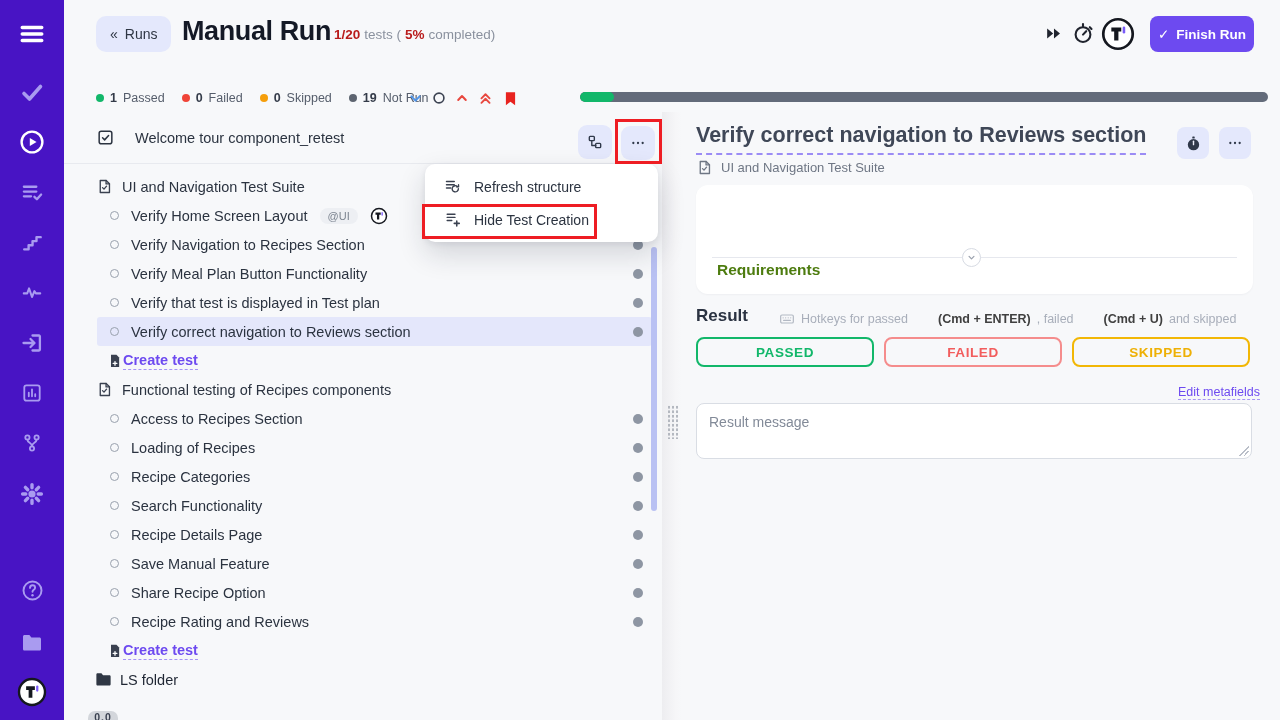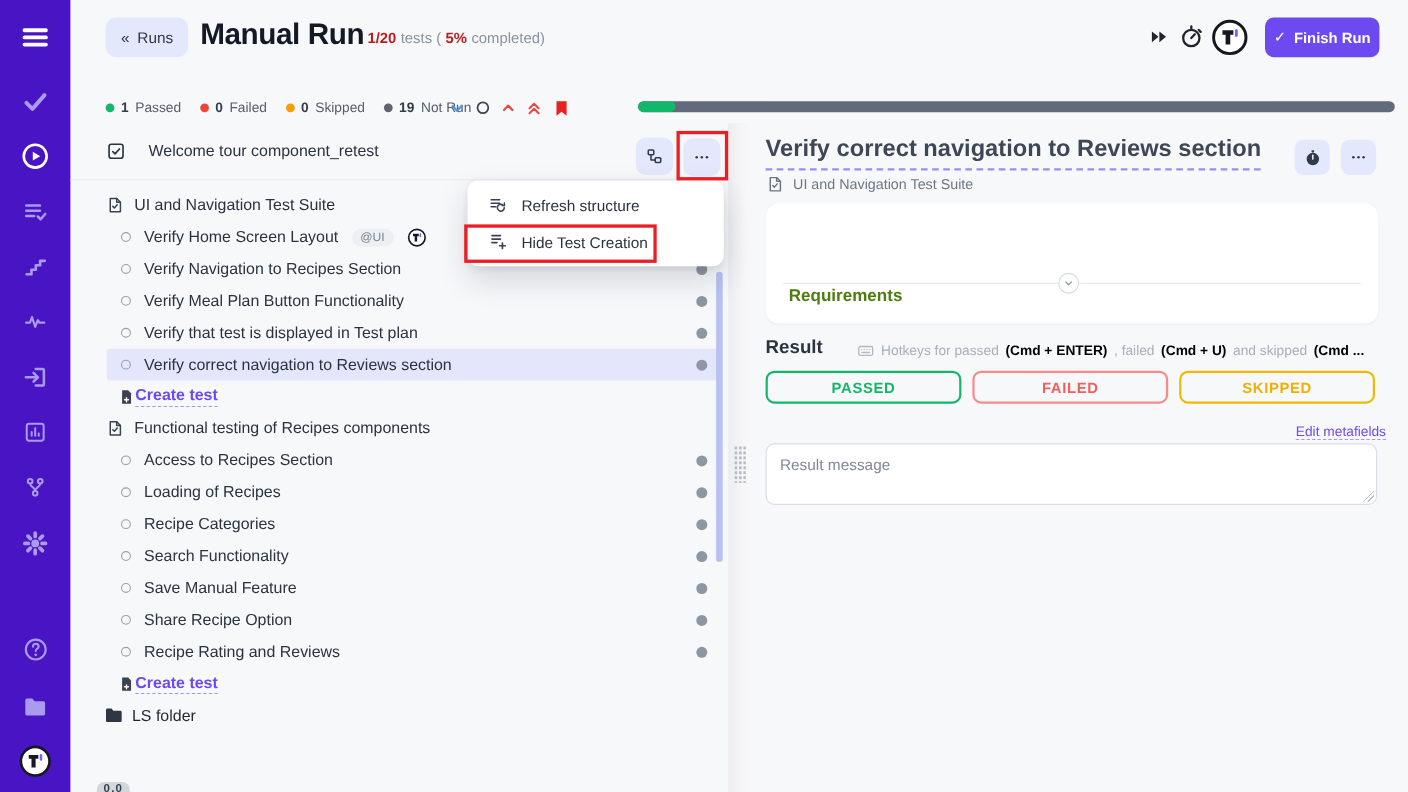--- a/index.html
+++ b/index.html
@@ -64,21 +64,21 @@
   #d-title{left:696px;top:123px;font-size:21.5px;font-weight:700;color:#3f4757;border-bottom:2px dashed #9b8cf5;padding-bottom:5px;cursor:text;}
   #d-timer{left:1177px;top:127px;width:32px;height:32px;border-radius:8px;}
   #d-dots{left:1219px;top:127px;width:32px;height:32px;border-radius:8px;}
   #d-crumb{left:696px;top:159px;display:flex;align-items:center;gap:8px;font-size:13px;color:#6e7684;}
   #req-card{left:696px;top:185px;width:557px;height:109px;background:#fff;border-radius:12px;box-shadow:0 1px 2px rgba(25,28,48,.04);}
   #req-card .lbl{position:absolute;left:21px;top:31px;font-size:15.5px;font-weight:700;color:#4d7c0f;margin-top:45px;}
   #req-card .line{position:absolute;left:16px;right:16px;top:72px;height:1px;background:#e6e8ee;}
   #req-toggle{position:absolute;left:266px;top:63px;width:19px;height:19px;border-radius:50%;background:#fff;border:1px solid #d7dbe3;color:#9aa1ad;display:flex;align-items:center;justify-content:center;cursor:pointer;}
   #d-result-label{left:696px;top:306px;font-size:17px;font-weight:700;color:#2b3342;}
   #d-hotkeys{left:779px;top:310px;width:471px;height:17px;display:flex;align-items:center;gap:6px;font-size:12.5px;white-space:nowrap;overflow:hidden;color:#a8aeba;}
-  #d-hotkeys .seg-strong{color:#000000;font-weight:700;}
+  #d-hotkeys .seg-strong{color:#404040;font-weight:700;margin-left:24px;}
   #status-btns{left:696px;top:337px;display:flex;gap:10px;}
   .st-btn{width:178px;height:30px;border-radius:8px;border:2px solid;display:flex;align-items:center;justify-content:center;font-size:13.5px;font-weight:700;letter-spacing:.6px;cursor:pointer;background:transparent;}
   #edit-meta{left:1178px;top:385px;font-size:12.5px;color:var(--accent,#6d4af0);border-bottom:1.5px dashed #a694f5;cursor:pointer;}
   #msg-wrap{left:696px;top:403px;width:556px;height:56px;}
   #msg-wrap textarea{width:100%;height:100%;resize:none;border:1px solid #d9dde4;border-radius:8px;background:#fff;padding:10px 12px;font-size:14px;color:#2b3340;outline:none;}
   #msg-wrap textarea::placeholder{color:#828a98;}
   #msg-wrap .rz{position:absolute;right:3px;bottom:3px;width:10px;height:10px;background:linear-gradient(135deg,transparent 48%,#b9bec8 48%,#b9bec8 56%,transparent 56%,transparent 70%,#b9bec8 70%,#b9bec8 78%,transparent 78%);}
 </style>
 </head>
 <body>
@@ -386,20 +386,25 @@
         <span>Recipe Categories</span>
         <span class="status-dot"></span>
       </div>
       <div class="tree-row row-test">
         <span class="bullet"></span>
         <span>Search Functionality</span>
         <span class="status-dot"></span>
       </div>
       <div class="tree-row row-test">
         <span class="bullet"></span>
+        <span>Recipe Details Page</span>
+        <span class="status-dot"></span>
+      </div>
+      <div class="tree-row row-test">
+        <span class="bullet"></span>
         <span>Save Manual Feature</span>
         <span class="status-dot"></span>
       </div>
       <div class="tree-row row-test">
         <span class="bullet"></span>
         <span>Share Recipe Option</span>
         <span class="status-dot"></span>
       </div>
       <div class="tree-row row-test">
         <span class="bullet"></span>

